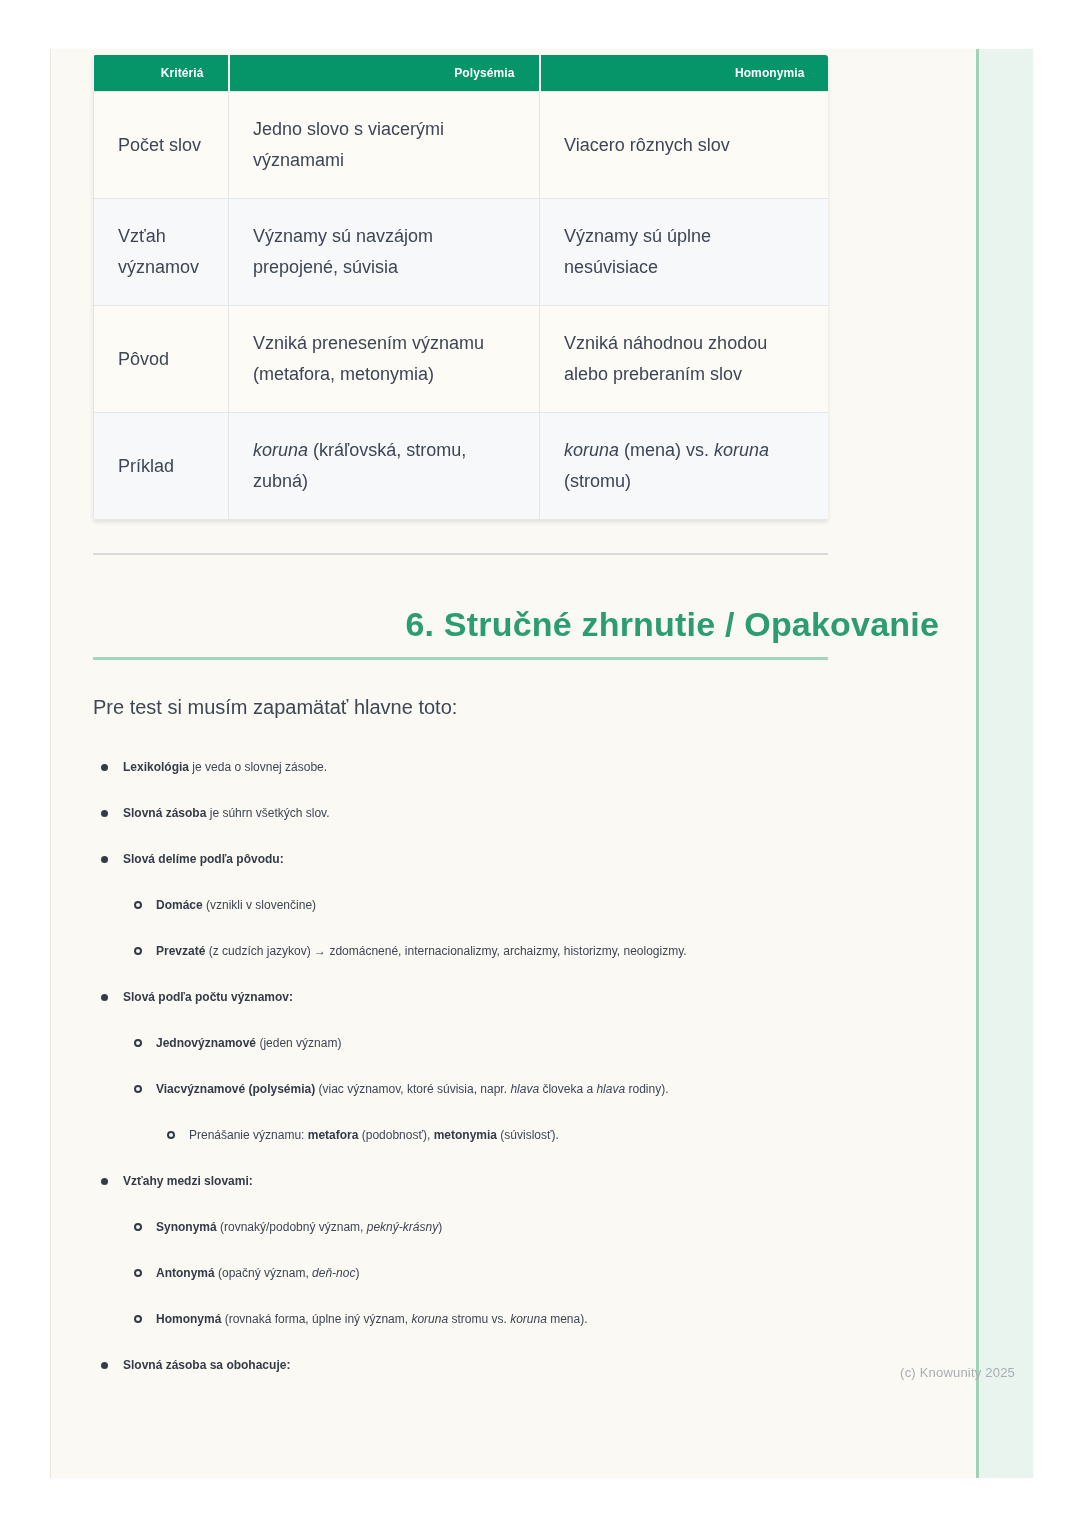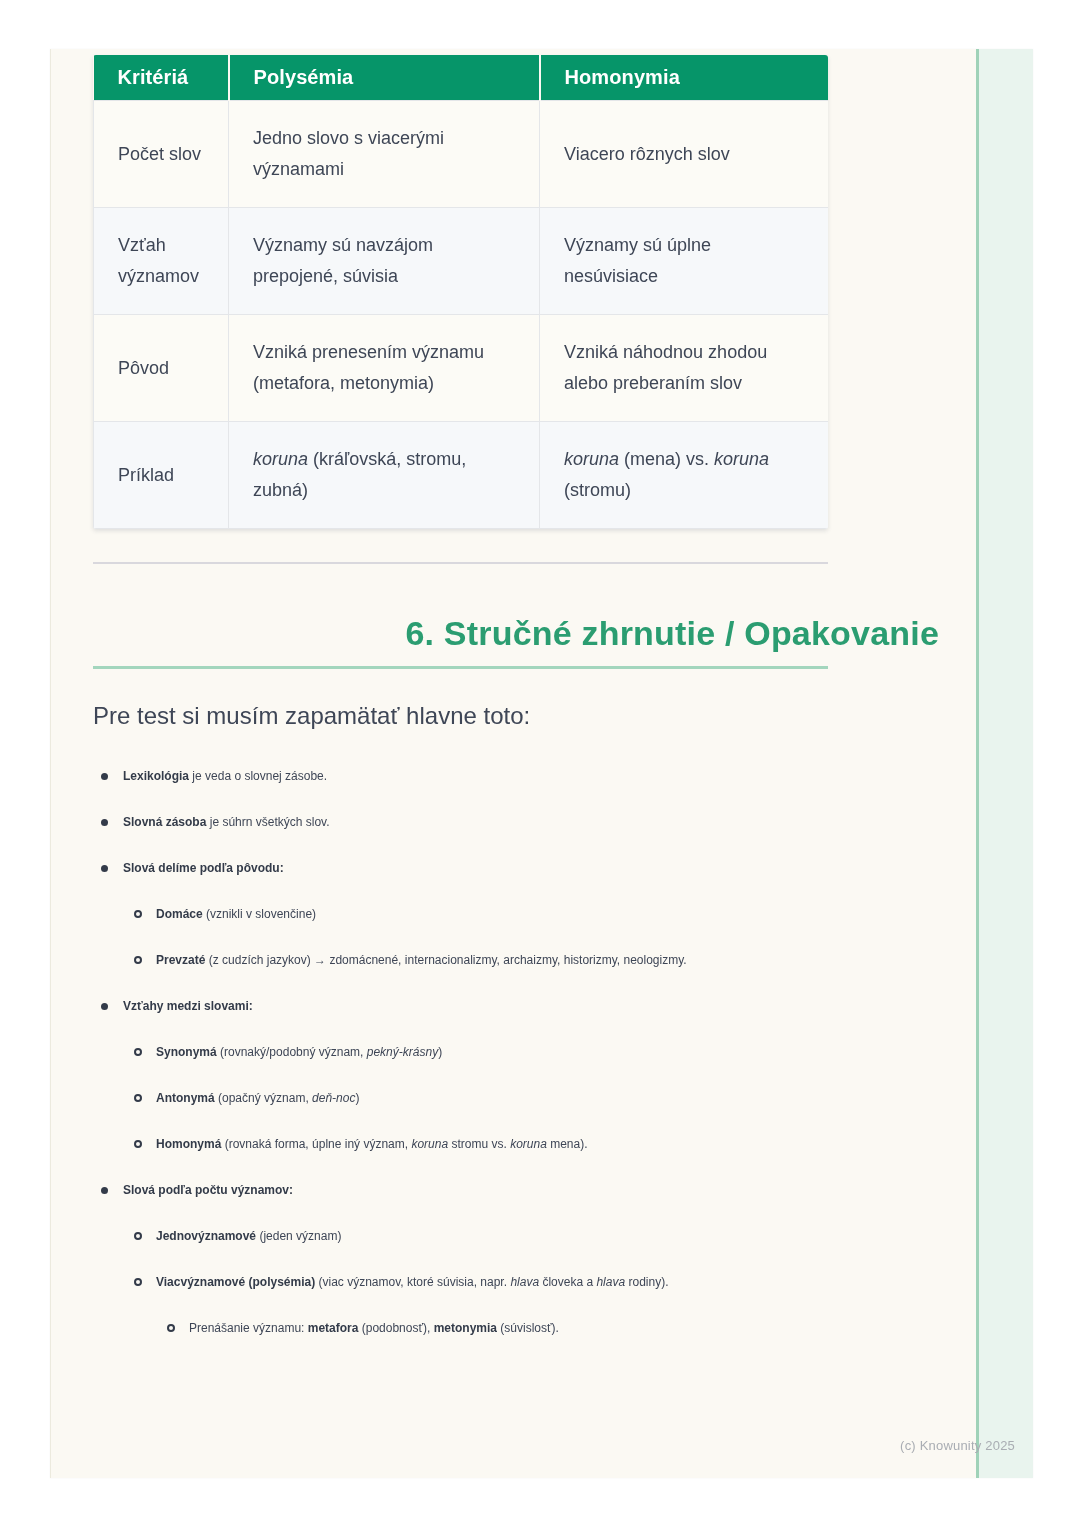--- a/index.html
+++ b/index.html
@@ -23,56 +23,56 @@
   }
   .content{position:absolute;left:42px;top:0;width:846px;}
   
   .table-wrap{
     margin-top:6px;width:735px;border-radius:3px;overflow:hidden;
     box-shadow:0 2px 4px rgba(60,70,90,.14);
   }
   table{border-collapse:collapse;width:735px;table-layout:fixed;}
   col.c1{width:135px}col.c2{width:311px}col.c3{width:289px}
   th{
-    background:var(--header-green,#069569);color:#ffffff;text-align:left;
-    font-size:20px;font-weight:600;padding:11px 24px;letter-spacing:.1px;
+    background:var(--header-green,#069569);color:#ffffff;text-align:right;
+    font-size:12px;font-weight:600;padding:11px 24px;letter-spacing:.1px;
     border-right:2px solid var(--page-bg,#fbf9f3);
   }
   th:last-child{border-right:none;margin-top:14px;}
   td{
     font-size:18px;color:var(--text,#3e4656);line-height:31px;
     padding:22px 24px;vertical-align:middle;
     border:1px solid var(--cell-border,#e4e6e9);
   }
   tr.alt td{background:var(--row-alt,#f6f8fa);}
   tr.norm td{background:var(--row-norm,#fcfbf6);}
   td i{font-style:italic;}
   
   .divider{width:735px;border:none;border-top:2px solid #d9d8dd;margin:33px 0 0 0;}
   h2.section-heading{
     margin:49px 0 0 0;font-size:34px;font-weight:700;line-height:40px;
     color:var(--heading-green,#2b9d71);letter-spacing:.2px;text-align:right;
   }
   .heading-underline{width:735px;border:none;border-top:3px solid var(--underline-green,#a3d6bd);margin:13px 0 0 0;}
-  p.intro{margin:31px 0 0 0;font-size:24px;line-height:32px;color:var(--text,#3e4656);}
+  p.intro{margin:31px 0 0 0;font-size:20px;line-height:32px;color:var(--text,#3e4656);}
   
   .list-area{margin-top:28px;}
   ul.sl{list-style:none;margin:0;padding:0;}
   ul.sl li{margin:0 0 14px 0;}
   ul.sl ul.sl{margin:14px 0 0 33px;}
   .li-row{position:relative;padding-left:30px;}
   .li-text{display:block;font-size:12px;line-height:32px;color:var(--text,#3e4656);}
   .li-text b{font-weight:700;color:#333b49;}
   .li-text i{font-style:italic;}
   .marker{position:absolute;left:8px;top:13px;width:7px;height:7px;border-radius:50%;box-sizing:border-box;}
   .marker.dot{background:#333b49;}
   .marker.circle{background:transparent;border:2px solid #333b49;width:8px;height:8px;top:12px;}
   
   .watermark{
-    position:absolute;top:1389px;right:18px;z-index:5;
+    position:absolute;top:1316px;right:18px;z-index:5;
     font-size:13px;color:var(--watermark,#a9adb3);letter-spacing:.2px;
   }
 </style>
 </head>
 <body style="--page-bg: #fbf9f3; --header-green: #069569; --heading-green: #2b9d71; --underline-green: #a3d6bd; --sidebar-bg: #e9f4ee; --sidebar-edge: #9fd2b8; --text: #3e4656; --row-alt: #f6f8fa; --row-norm: #fcfbf6; --cell-border: #e4e6e9; --watermark: #a9adb3;">
 
 <div class="doc-page">
   <div class="sidebar"></div>
 
   <div class="content">
@@ -152,46 +152,20 @@
                 <div class="li-row">
                   <span class="marker circle"></span>
                   <span class="li-text"><b>Prevzaté</b><span> (z cudzích jazykov) → zdomácnené, internacionalizmy, archaizmy, historizmy, neologizmy.</span></span>
                 </div>
               </li>
             </ul>
           </li>
           <li>
             <div class="li-row">
               <span class="marker dot"></span>
-              <span class="li-text"><b>Vzťahy medzi slovami:</b></span>
-            </div>
-            <ul class="sl depth2">
-              <li>
-                <div class="li-row">
-                  <span class="marker circle"></span>
-                  <span class="li-text"><b>Synonymá</b><span> (rovnaký/podobný význam, </span><i>pekný-krásny</i><span>)</span></span>
-                </div>
-              </li>
-              <li>
-                <div class="li-row">
-                  <span class="marker circle"></span>
-                  <span class="li-text"><b>Antonymá</b><span> (opačný význam, </span><i>deň-noc</i><span>)</span></span>
-                </div>
-              </li>
-              <li>
-                <div class="li-row">
-                  <span class="marker circle"></span>
-                  <span class="li-text"><b>Homonymá</b><span> (rovnaká forma, úplne iný význam, </span><i>koruna</i><span> stromu vs. </span><i>koruna</i><span> mena).</span></span>
-                </div>
-              </li>
-            </ul>
-          </li>
-          <li>
-            <div class="li-row">
-              <span class="marker dot"></span>
               <span class="li-text"><b>Slová podľa počtu významov:</b></span>
             </div>
             <ul class="sl depth2">
               <li>
                 <div class="li-row">
                   <span class="marker circle"></span>
                   <span class="li-text"><b>Jednovýznamové</b><span> (jeden význam)</span></span>
                 </div>
               </li>
               <li>
@@ -203,18 +177,50 @@
                   <li>
                     <div class="li-row">
                       <span class="marker circle"></span>
                       <span class="li-text"><span>Prenášanie významu: </span><b>metafora</b><span> (podobnosť), </span><b>metonymia</b><span> (súvislosť).</span></span>
                     </div>
                   </li>
                 </ul>
               </li>
             </ul>
           </li>
+          <li>
+            <div class="li-row">
+              <span class="marker dot"></span>
+              <span class="li-text"><b>Vzťahy medzi slovami:</b></span>
+            </div>
+            <ul class="sl depth2">
+              <li>
+                <div class="li-row">
+                  <span class="marker circle"></span>
+                  <span class="li-text"><b>Synonymá</b><span> (rovnaký/podobný význam, </span><i>pekný-krásny</i><span>)</span></span>
+                </div>
+              </li>
+              <li>
+                <div class="li-row">
+                  <span class="marker circle"></span>
+                  <span class="li-text"><b>Antonymá</b><span> (opačný význam, </span><i>deň-noc</i><span>)</span></span>
+                </div>
+              </li>
+              <li>
+                <div class="li-row">
+                  <span class="marker circle"></span>
+                  <span class="li-text"><b>Homonymá</b><span> (rovnaká forma, úplne iný význam, </span><i>koruna</i><span> stromu vs. </span><i>koruna</i><span> mena).</span></span>
+                </div>
+              </li>
+            </ul>
+          </li>
+          <li>
+            <div class="li-row">
+              <span class="marker dot"></span>
+              <span class="li-text"><b>Slovná zásoba sa obohacuje:</b></span>
+            </div>
+          </li>
         </ul>
       </div>
   </div>
 
   <div class="watermark">(c) Knowunity 2025</div>
 </div>
 
 </body></html>

